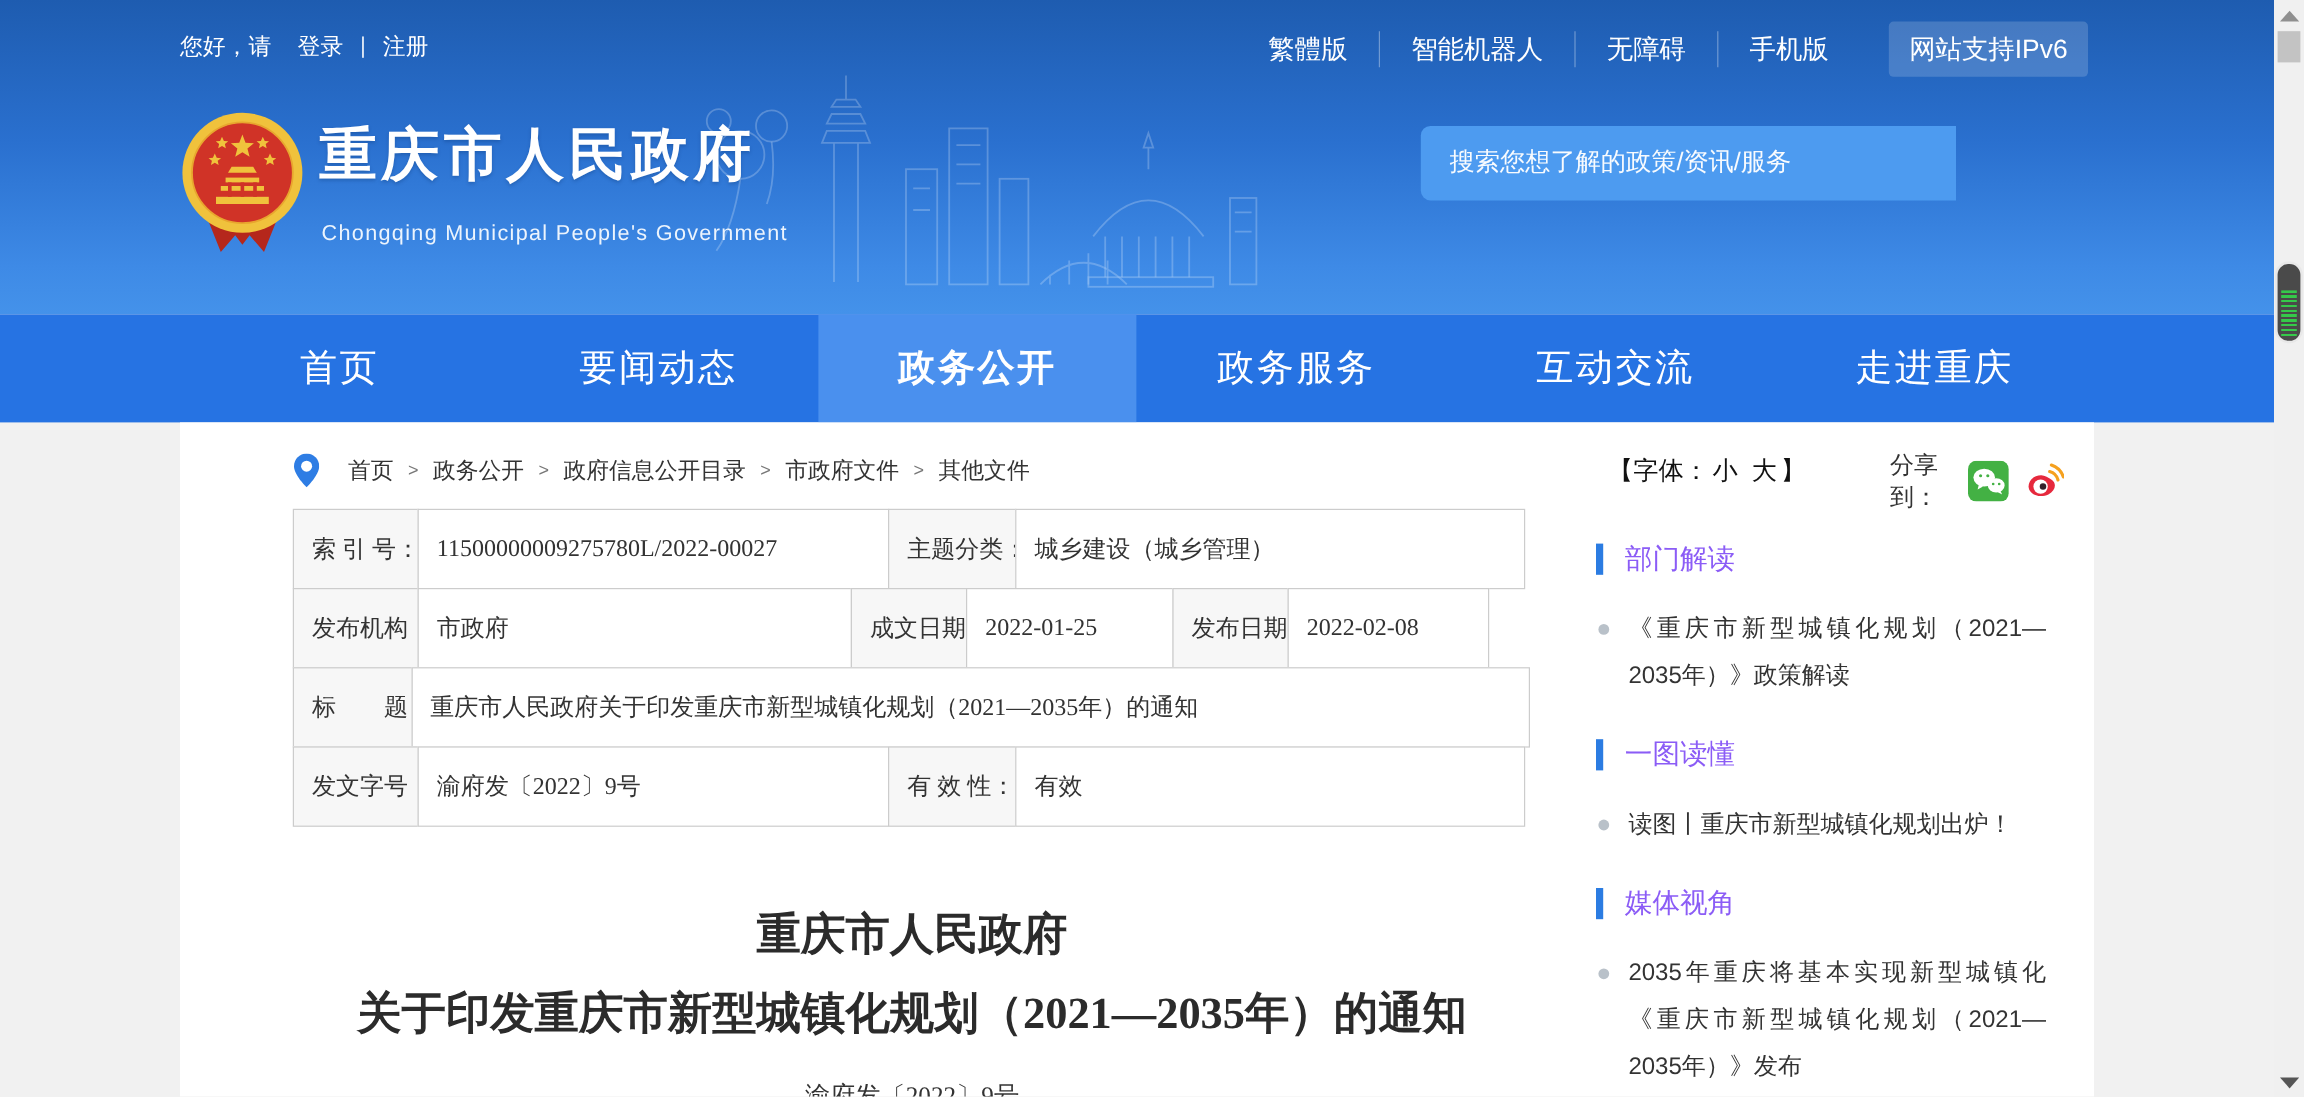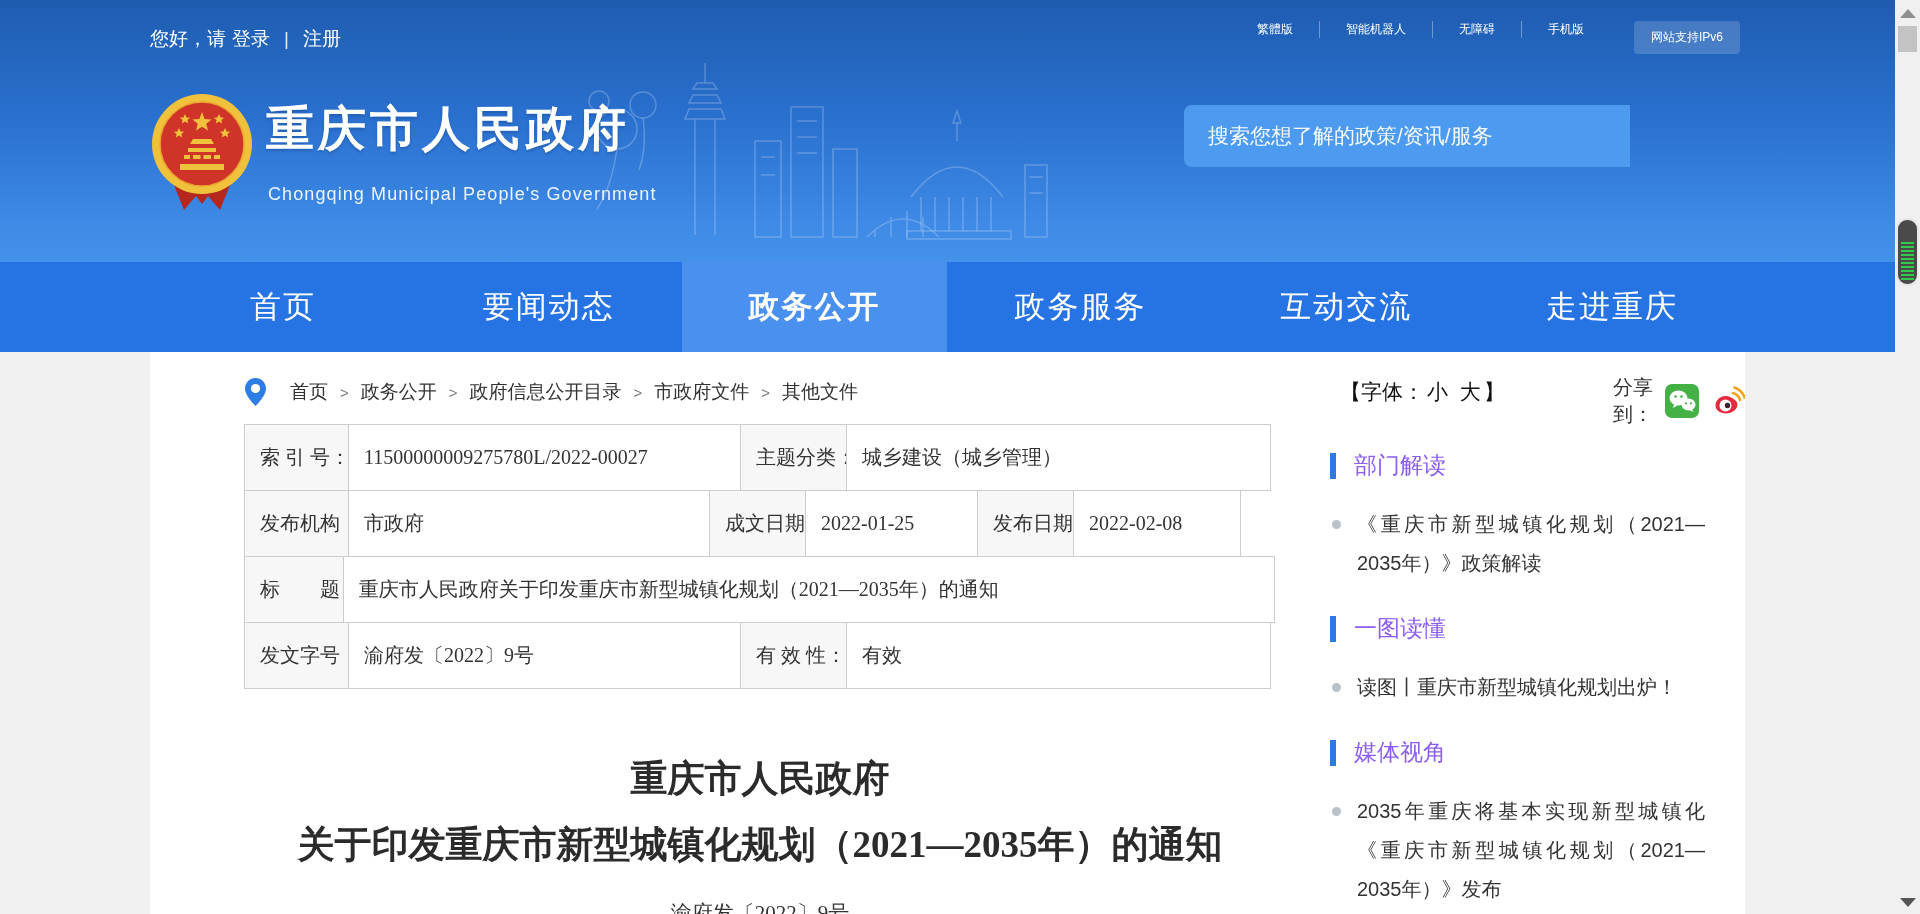--- a/index.html
+++ b/index.html
@@ -6,23 +6,23 @@
   .page{position:relative;width:1920px;height:914px;overflow:hidden;background:#f1f1f1;
         font-family:"Liberation Sans","DejaVu Sans",sans-serif;}
 
   
   .header{position:absolute;left:0;top:0;width:1895px;height:262px;
           background:linear-gradient(180deg,#1e5cb0 0%,#2a70cf 45%,#3e8ae6 85%,#4492ea 100%);}
   .topbar-left{position:absolute;left:150px;top:26px;display:flex;align-items:center;
                color:#fff;font-size:19px;}
   .topbar-left .lk{cursor:pointer;}
   .topbar-left .pipe{margin:0 14px;opacity:.85;}
-  .topbar-left .greet{margin-right:6px;}
-  .topbar-right{position:absolute;right:155px;top:21px;display:flex;align-items:flex-start;height:40px;
-                color:#fff;font-size:12px;}
+  .topbar-left .greet{margin-right:22px;}
+  .topbar-right{position:absolute;right:155px;top:21px;display:flex;align-items:center;height:40px;
+                color:#fff;font-size:22px;}
   .topbar-right .tlink{padding:0 26px;cursor:pointer;position:relative;}
   .topbar-right .tlink + .tlink{border-left:1px solid rgba(255,255,255,.35);}
   .ipv6{margin-left:24px;padding:8px 17px;background:rgba(255,255,255,.17);border-radius:4px;cursor:pointer;}
 
   .emblem{position:absolute;left:150px;top:92px;width:104px;height:124px;}
   .site-name{position:absolute;left:266px;top:97px;font-size:48px;font-weight:bold;color:#fff;
              letter-spacing:4px;text-shadow:0 2px 3px rgba(0,40,90,.25);}
   .site-name-en{position:absolute;left:268px;top:184px;font-size:18px;color:#ecf4fd;letter-spacing:1.1px;}
 
   .skyline{position:absolute;left:555px;top:45px;opacity:.5;}
@@ -45,21 +45,21 @@
   
   .card{position:absolute;left:150px;top:352px;width:1595px;height:562px;background:#fff;}
 
   .breadcrumb-row{position:absolute;left:95px;top:20px;width:1475px;height:40px;}
   .crumbs{display:flex;align-items:center;font-size:19px;color:#333;height:40px;}
   .pin{margin-right:24px;display:flex;align-items:center;}
   .crumb{cursor:pointer;}
   .crumb-sep{margin:0 12px;color:#777;font-size:15px;}
   .font-control{position:absolute;left:1095px;top:6px;font-size:21px;color:#111;}
   .font-control .fc-btn{cursor:pointer;margin:0 3px;}
-  .share{position:absolute;left:1368px;top:2px;display:flex;align-items:center;font-size:20px;color:#333;}
+  .share{position:absolute;left:1330px;top:2px;display:flex;align-items:center;font-size:20px;color:#333;}
   .share-icon{margin-left:12px;cursor:pointer;display:flex;align-items:center;}
 
   
   .info-table{position:absolute;left:95px;top:73px;width:1030px;
               font-family:"Liberation Serif","DejaVu Serif",serif;font-size:20px;color:#333;}
   .trow{display:flex;}
   .tcell{border:1px solid #ccc;margin-left:-1px;margin-top:-1px;box-sizing:border-box;height:67px;
          display:flex;align-items:center;padding:0 15px;background:#fff;overflow:hidden;white-space:nowrap;}
   .tcell.lbl{background:#f7f7f7;}
 

